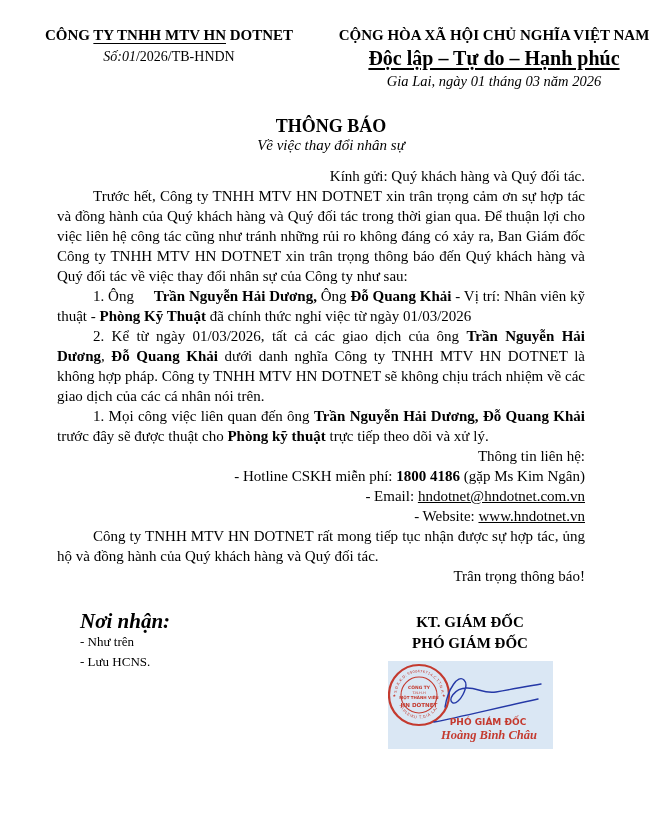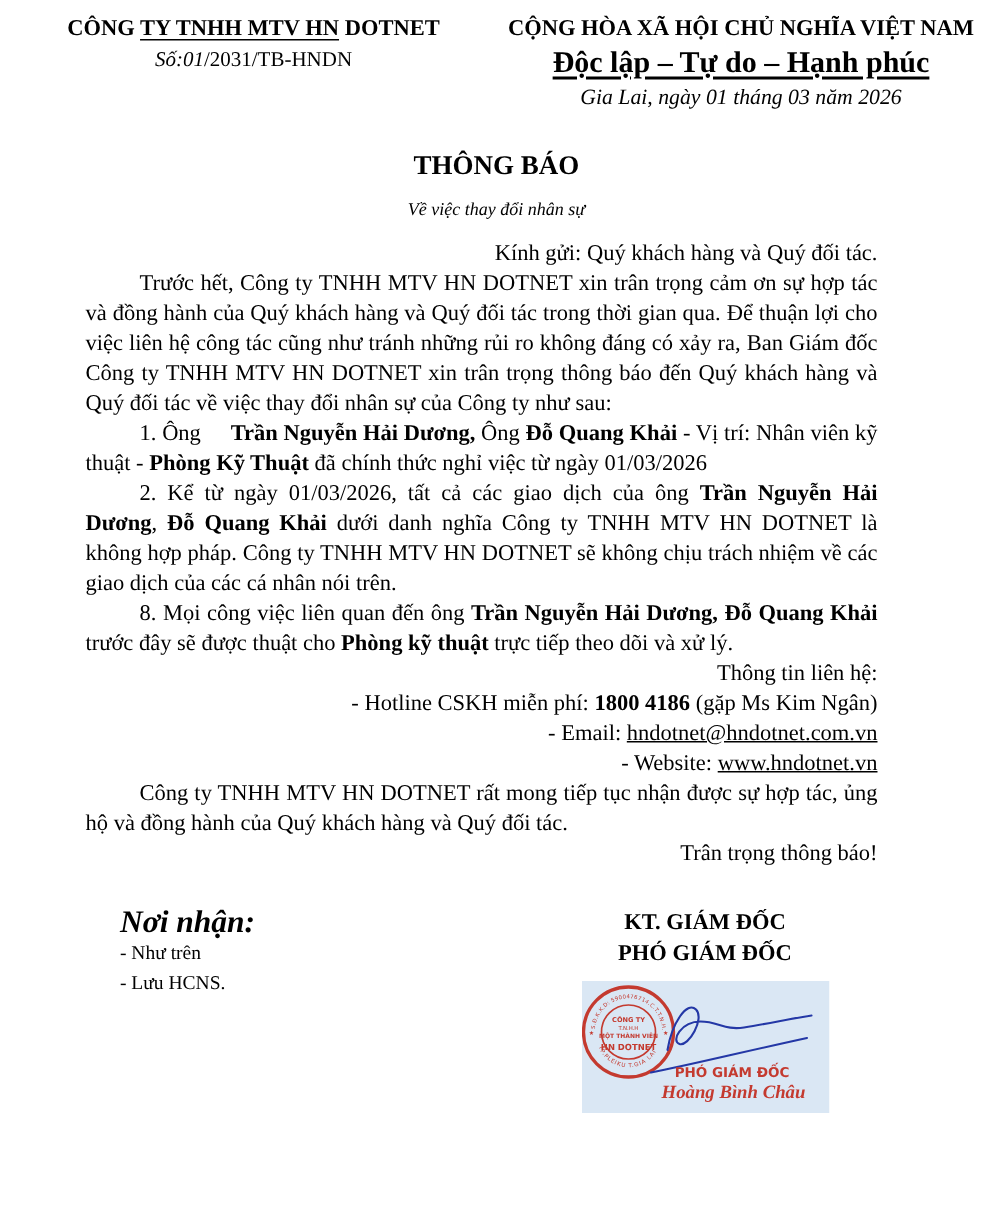--- a/index.html
+++ b/index.html
@@ -1,39 +1,39 @@
 <!DOCTYPE html>
 <html><head>
 <meta charset="utf-8">
 <style>
   html,body { margin:0; padding:0; background:#ffffff; }
   .page {
     position:relative;
     width:662px; height:816px;
     box-sizing:border-box;
-    padding-top:10px;
+    padding-top:26px;
     background:#ffffff;
     color:#000;
     font-family:"Liberation Serif","DejaVu Serif",serif;
     overflow:hidden;
   }
   
   .header { display:flex; }
   .h-left  { width:338px; text-align:center; }
   .h-right { width:312px; text-align:center; }
   .company { font-weight:bold; font-size:15px; line-height:19px; }
   .company span[data-u] , .u-seg { text-decoration:underline; text-underline-offset:3px; }
   .doc-no  { font-size:14px; line-height:18px; margin-top:3px; }
   .hr1 { font-weight:bold; font-size:15px; line-height:19px; }
   .hr2 { font-weight:bold; font-size:20px; line-height:20px; margin-top:3px;
          text-decoration:underline; text-underline-offset:3px; }
   .hr3 { font-style:italic; font-size:14.5px; line-height:19px; margin-top:4px; }
   
   .title    { text-align:center; font-weight:bold; font-size:18px; margin-top:25px; }
-  .subtitle { text-align:center; font-style:italic; font-size:12px; margin-top:11px; }
+  .subtitle { text-align:center; font-style:italic; font-size:15px; }
   
   .content { margin:12px 77px 0 57px; font-size:15px; line-height:20px; }
   .content p { margin:0; text-indent:36px; text-align:justify; }
   .content p.noj { text-align:right; }
   .doc-link { text-decoration:underline; }
   
   .footer { display:flex; margin-top:26px; }
   .f-left { margin-left:80px; width:190px; }
   .noi-nhan { font-weight:bold; font-style:italic; font-size:21px; line-height:19px; }
   .f-item { font-size:13px; line-height:18px; margin-top:2px; }
@@ -43,38 +43,38 @@
   .stamp-box svg { display:block; }
 </style>
 </head>
 <body>
 
 <div class="page">
 
   <div class="header">
     <div class="h-left">
       <div class="company"><span>CÔNG </span><span class="u-seg">TY TNHH MTV HN</span><span> DOTNET</span></div>
-      <div class="doc-no"><span style="font-style: italic;">Số:01</span><span>/2031/TB-HNDN</span></div>
+      <div class="doc-no"><span style="font-style: italic;">Số:01</span><span>/2026/TB-HNDN</span></div>
     </div>
     <div class="h-right">
       <div class="hr1">CỘNG HÒA XÃ HỘI CHỦ NGHĨA VIỆT NAM</div>
       <div class="hr2">Độc lập – Tự do – Hạnh phúc</div>
       <div class="hr3">Gia Lai, ngày 01 tháng 03 năm 2026</div>
     </div>
   </div>
 
   <div class="title">THÔNG BÁO</div>
   <div class="subtitle">Về việc thay đổi nhân sự</div>
 
   <div class="content">
     <p class="noj"><span>Kính gửi: Quý khách hàng và Quý đối tác.</span></p>
     <p><span>Trước hết, Công ty TNHH MTV HN DOTNET xin trân trọng cảm ơn sự hợp tác và đồng hành của Quý khách hàng và Quý đối tác trong thời gian qua. Để thuận lợi cho việc liên hệ công tác cũng như tránh những rủi ro không đáng có xảy ra, Ban Giám đốc Công ty TNHH MTV HN DOTNET xin trân trọng thông báo đến Quý khách hàng và Quý đối tác về việc thay đổi nhân sự của Công ty như sau:</span></p>
     <p><span>1. Ông </span><span style="font-weight: bold; margin-left: 16px;">Trần Nguyễn Hải Dương,</span><span> Ông </span><span style="font-weight: bold;">Đỗ Quang Khải</span><span> - Vị trí: Nhân viên kỹ thuật - </span><span style="font-weight: bold;">Phòng Kỹ Thuật</span><span> đã chính thức nghỉ việc từ ngày 01/03/2026</span></p>
     <p><span>2. Kể từ ngày 01/03/2026, tất cả các giao dịch của ông </span><span style="font-weight: bold;">Trần Nguyễn Hải Dương</span><span>, </span><span style="font-weight: bold;">Đỗ Quang Khải</span><span> dưới danh nghĩa Công ty TNHH MTV HN DOTNET là không hợp pháp. Công ty TNHH MTV HN DOTNET sẽ không chịu trách nhiệm về các giao dịch của các cá nhân nói trên.</span></p>
-    <p><span>8. Mọi công việc liên quan đến ông </span><span style="font-weight: bold;">Trần Nguyễn Hải Dương, Đỗ Quang Khải</span><span> trước đây sẽ được thuật cho </span><span style="font-weight: bold;">Phòng kỹ thuật</span><span> trực tiếp theo dõi và xử lý.</span></p>
+    <p><span>1. Mọi công việc liên quan đến ông </span><span style="font-weight: bold;">Trần Nguyễn Hải Dương, Đỗ Quang Khải</span><span> trước đây sẽ được thuật cho </span><span style="font-weight: bold;">Phòng kỹ thuật</span><span> trực tiếp theo dõi và xử lý.</span></p>
     <p class="noj"><span>Thông tin liên hệ:</span></p>
     <p class="noj"><span>- Hotline CSKH miễn phí: </span><span style="font-weight: bold;">1800 4186</span><span> (gặp Ms Kim Ngân)</span></p>
     <p class="noj"><span>- Email: </span><span class="doc-link">hndotnet@hndotnet.com.vn</span></p>
     <p class="noj"><span>- Website: </span><span class="doc-link">www.hndotnet.vn</span></p>
     <p><span>Công ty TNHH MTV HN DOTNET rất mong tiếp tục nhận được sự hợp tác, ủng hộ và đồng hành của Quý khách hàng và Quý đối tác.</span></p>
     <p class="noj"><span>Trân trọng thông báo!</span></p>
   </div>
 
   <div class="footer">
     <div class="f-left">

